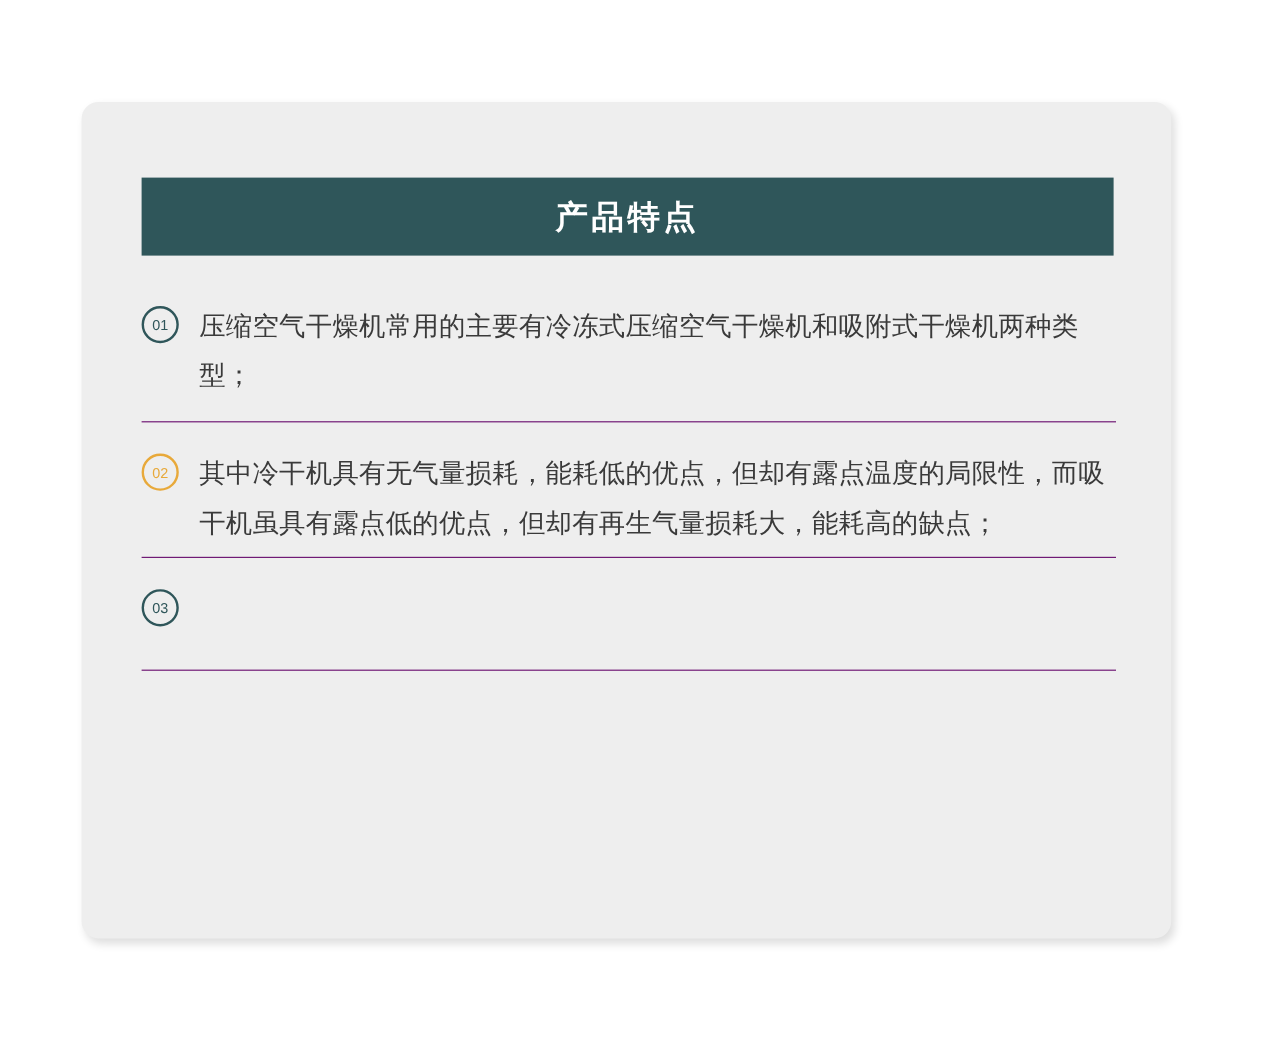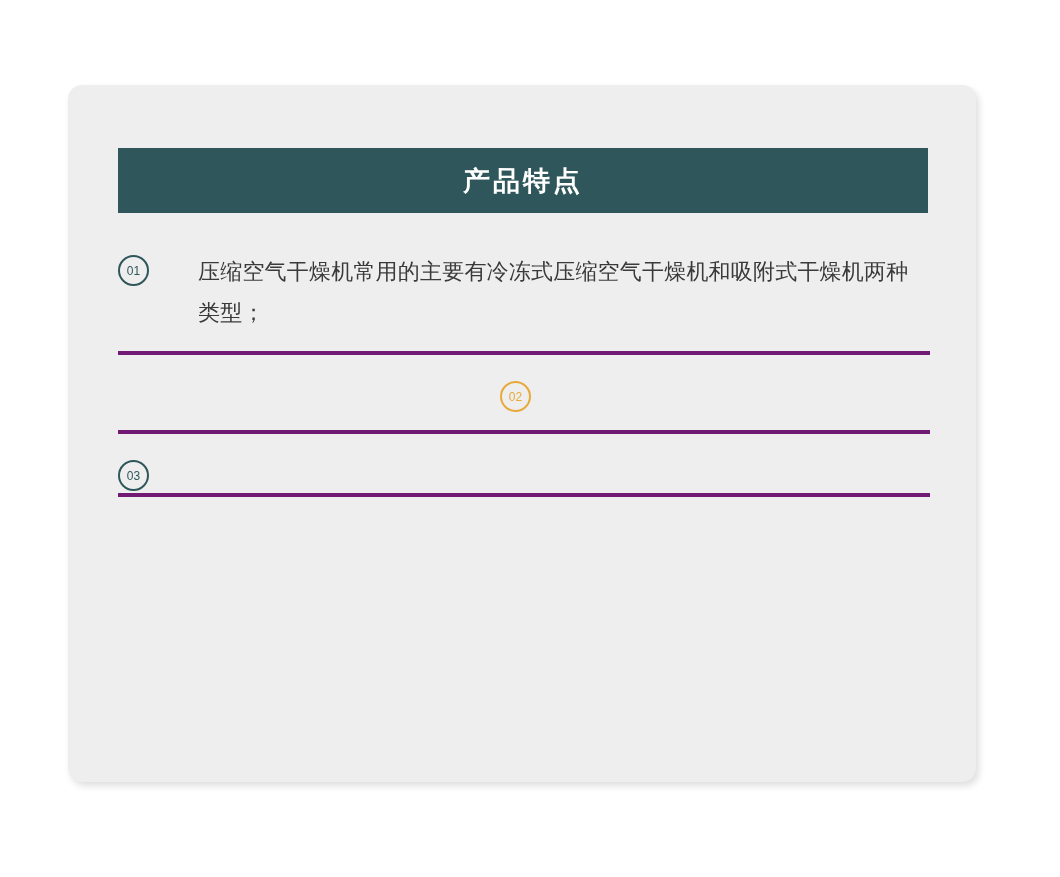--- a/index.html
+++ b/index.html
@@ -48,24 +48,23 @@
   }
   .list {
     position: absolute;
     left: 50px;
     top: 166px;
     width: 812px;
   }
   .item {
     display: flex;
     align-items: flex-start;
-    border-bottom: 4px solid #701a75;
+    border-bottom: 1px solid #701a75;
     padding: 0 0 20px 0;
     margin-bottom: 22px;
-    gap: 32px;
   }
   .item:last-child {
     margin-bottom: 0;
   }
   .badge {
     flex: 0 0 auto;
     width: 31px;
     height: 31px;
     border-radius: 50%;
     border: 2px solid #2f565a;
@@ -86,42 +85,43 @@
   .item-text {
     flex: 1 1 auto;
     color: #3a3a3a;
     font-size: 22px;
     line-height: 41px;
     letter-spacing: 0.2px;
   }
   
   .item .badge { margin-top: 4px; }
   .item-1 { padding-bottom: 18px; }
-  .item-2 { padding-bottom: 18px; justify-content: center; }
-  .item-3 { padding-bottom: 2px; }
+  .item-2 { padding-bottom: 8px; }
+  .item-3 { padding-bottom: 36px; }
 </style>
 </head>
 <body>
 
 <div class="page">
   <div class="card">
 
     <div class="title-bar">
       <span class="title-text">产品特点</span>
     </div>
 
     <div class="list">
 
       <div class="item item-1">
         <span class="badge">01</span>
         <span class="item-text">压缩空气干燥机常用的主要有冷冻式压缩空气干燥机和吸附式干燥机两种类型；</span>
       </div>
 
       <div class="item item-2">
         <span class="badge accent">02</span>
+        <span class="item-text">其中冷干机具有无气量损耗，能耗低的优点，但却有露点温度的局限性，而吸干机虽具有露点低的优点，但却有再生气量损耗大，能耗高的缺点；</span>
       </div>
 
       <div class="item item-3">
         <span class="badge">03</span>
       </div>
 
     </div>
   </div>
 </div>
 

